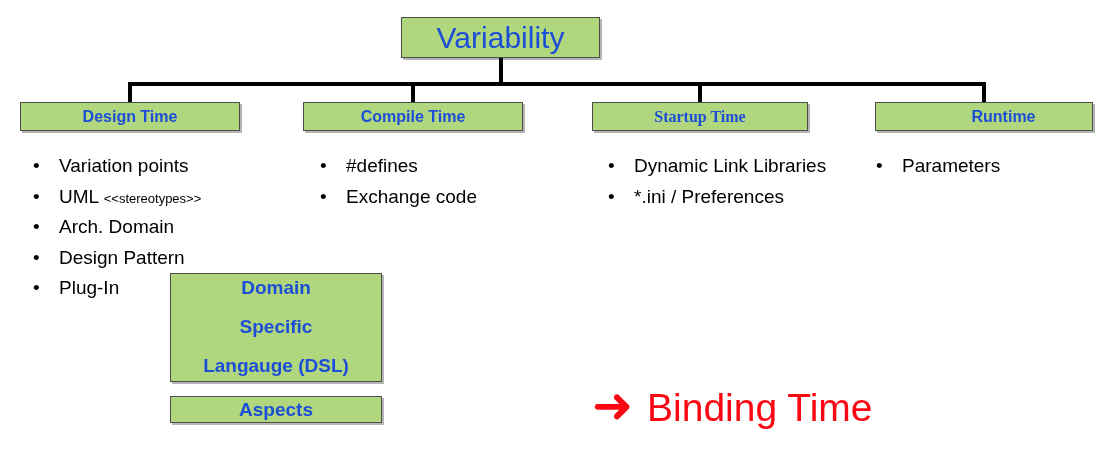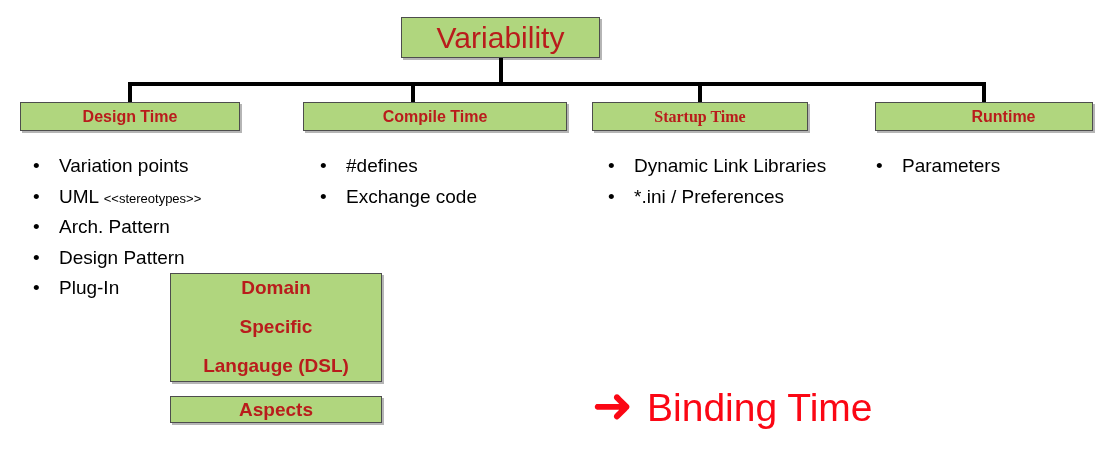--- a/index.html
+++ b/index.html
@@ -25,40 +25,40 @@
   .gbox {
     position: absolute;
     box-sizing: border-box;
     background: #b0d67e;
     border: 1px solid #4d4d4d;
     box-shadow: 2px 2px 0 rgba(120,120,120,0.55);
     display: flex;
     align-items: center;
     justify-content: center;
     text-align: center;
-    color: #b91c1c;
+    color: #1d4ed8;
   }
 
   .gbox-root {
     left: 401px;
     top: 17px;
     width: 199px;
     height: 41px;
     font-size: 30px;
     font-weight: 400;
   }
 
   .gbox-phase {
     height: 29px;
     font-size: 16px;
     font-weight: bold;
   }
 
   .box-design   { left: 20px;  top: 102px; width: 220px; }
-  .box-compile  { left: 303px; top: 102px; width: 264px; }
+  .box-compile  { left: 303px; top: 102px; width: 220px; }
   .box-startup  { left: 592px; top: 102px; width: 216px; font-family: Liberation Serif, serif; }
   .box-runtime  { left: 875px; top: 102px; width: 218px; padding-left: 39px; }
 
   .gbox-dsl {
     left: 170px;
     top: 273px;
     width: 212px;
     height: 109px;
     font-size: 19px;
     font-weight: bold;
@@ -176,21 +176,21 @@
     <div class="row">
       <span class="bullet-dot">•</span>
       <span class="bullet-text">Variation points</span>
     </div>
     <div class="row">
       <span class="bullet-dot">•</span>
       <span class="bullet-text"><span>UML</span> <span class="small-stereo">&lt;&lt;stereotypes&gt;&gt;</span></span>
     </div>
     <div class="row">
       <span class="bullet-dot">•</span>
-      <span class="bullet-text">Arch. Pattern</span>
+      <span class="bullet-text">Arch. Domain</span>
     </div>
     <div class="row">
       <span class="bullet-dot">•</span>
       <span class="bullet-text">Design Pattern</span>
     </div>
     <div class="row">
       <span class="bullet-dot">•</span>
       <span class="bullet-text">Plug-In</span>
     </div>
   </div>

